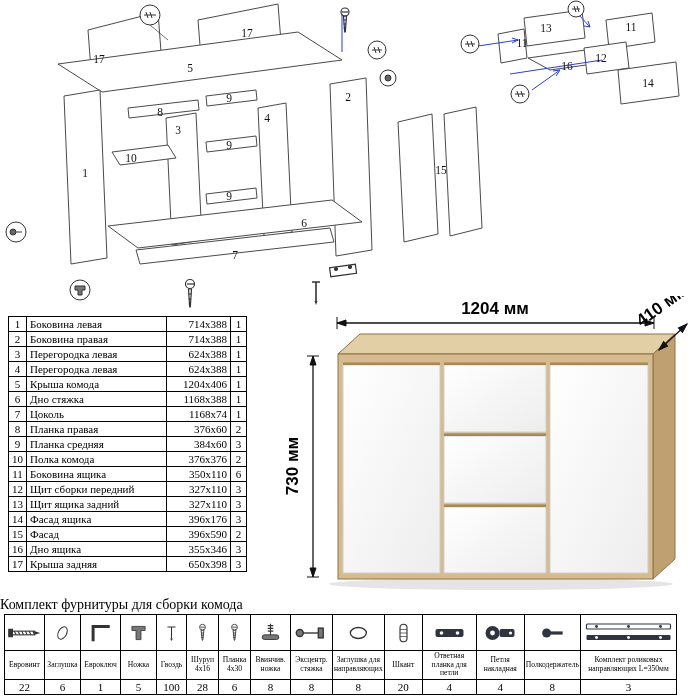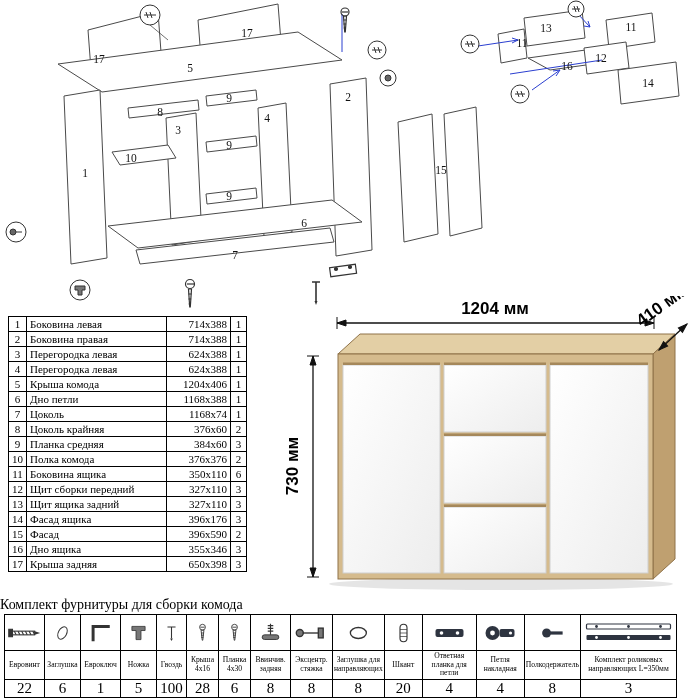--- a/index.html
+++ b/index.html
@@ -15,21 +15,21 @@
   td.c-size{width:64px;text-align:right}
   td.c-qty{width:16px;text-align:center}
   #render-wrap{left:283px;top:296px;width:410px;height:300px}
   #hardware-title{top:597px;left:0;width:700px;font-size:14px}
   #hardware-wrap{left:4px;top:614px}
   table.hw{border-collapse:collapse;table-layout:fixed}
   table.hw td{border:1px solid #000;text-align:center;vertical-align:middle;overflow:hidden}
   td.hw-icon{height:36px;padding:1px}
   td.hw-icon svg{width:100%;height:30px;display:block}
   td.hw-label{font-size:7.6px;line-height:1.12;height:25px;padding:1px;vertical-align:middle}
-  td.hw-qty{font-size:15px;height:15px}
+  td.hw-qty{font-size:11px;height:15px}
   .dia-label{font-family:"Liberation Serif",serif;font-size:11.5px;fill:#111;text-anchor:middle}
   .dim-text{font-family:"Liberation Sans",sans-serif;font-weight:bold;font-size:17px;fill:#000;text-anchor:middle}
   .thin{stroke:#4a4a4a;fill:#fff;stroke-width:1}
   .blue{stroke:#2b3fd0;fill:none;stroke-width:1}
 </style>
 </head>
 <body>
 
 <svg id="assembly-svg" class="abs" viewBox="0 0 700 312" xmlns="http://www.w3.org/2000/svg">
 
@@ -198,33 +198,33 @@
           <td class="c-qty">1</td>
         </tr>
         <tr>
           <td class="c-num">5</td>
           <td class="c-name">Крыша комода</td>
           <td class="c-size">1204x406</td>
           <td class="c-qty">1</td>
         </tr>
         <tr>
           <td class="c-num">6</td>
-          <td class="c-name">Дно петли</td>
+          <td class="c-name">Дно стяжка</td>
           <td class="c-size">1168x388</td>
           <td class="c-qty">1</td>
         </tr>
         <tr>
           <td class="c-num">7</td>
           <td class="c-name">Цоколь</td>
           <td class="c-size">1168x74</td>
           <td class="c-qty">1</td>
         </tr>
         <tr>
           <td class="c-num">8</td>
-          <td class="c-name">Цоколь крайняя</td>
+          <td class="c-name">Планка правая</td>
           <td class="c-size">376x60</td>
           <td class="c-qty">2</td>
         </tr>
         <tr>
           <td class="c-num">9</td>
           <td class="c-name">Планка средняя</td>
           <td class="c-size">384x60</td>
           <td class="c-qty">3</td>
         </tr>
         <tr>
@@ -457,23 +457,23 @@
               <circle cx="78" cy="19.5" r="1.4" fill="#fff"></circle>
             </svg>
           </td>
         </tr>
       <tr>
           <td class="hw-label">Евровинт</td>
           <td class="hw-label">Заглушка</td>
           <td class="hw-label">Евроключ</td>
           <td class="hw-label">Ножка</td>
           <td class="hw-label">Гвоздь</td>
-          <td class="hw-label">Крыша 4x16</td>
+          <td class="hw-label">Шуруп 4x16</td>
           <td class="hw-label">Планка 4x30</td>
-          <td class="hw-label">Ввинчив. задняя</td>
+          <td class="hw-label">Ввинчив. ножка</td>
           <td class="hw-label">Эксцентр. стяжка</td>
           <td class="hw-label">Заглушка для направляющих</td>
           <td class="hw-label">Шкант</td>
           <td class="hw-label">Ответная планка для петли</td>
           <td class="hw-label">Петля накладная</td>
           <td class="hw-label">Полкодержатель</td>
           <td class="hw-label">Комплект роликовых направляющих L=350мм</td>
         </tr>
       <tr>
           <td class="hw-qty">22</td>

